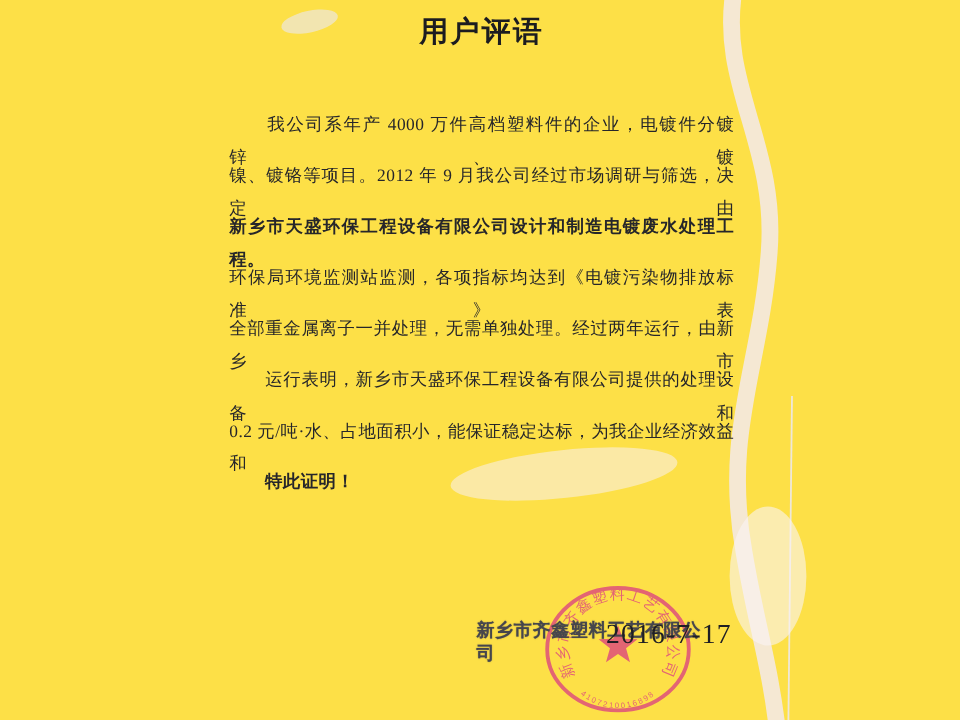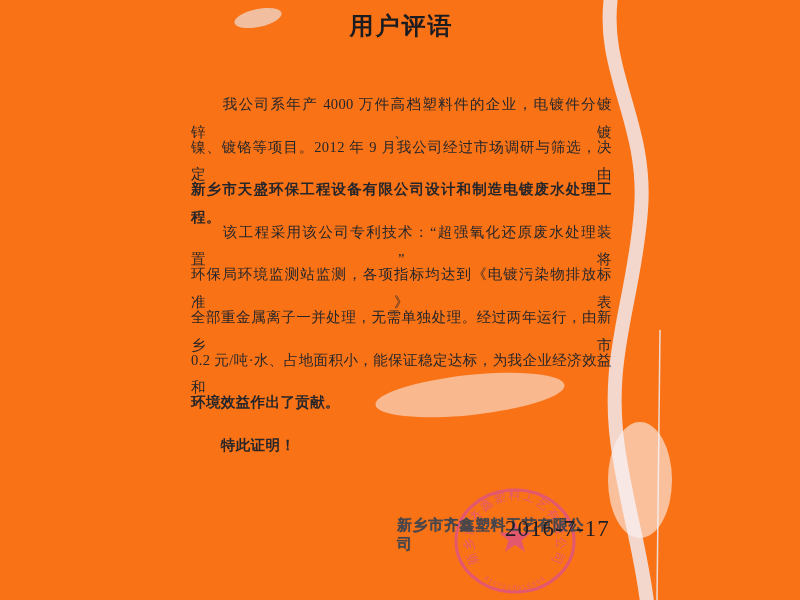--- a/index.html
+++ b/index.html
@@ -1,19 +1,19 @@
 <!DOCTYPE html>
 <html><head>
 <meta charset="utf-8">
 <style>
   html,body{margin:0;padding:0;background:#ffffff;}
   .page{
     position:relative;
     width:800px;height:600px;
-    background:#f97316;
+    background:#fde047;
     overflow:hidden;
     font-family:"Liberation Serif", serif;
   }
   .artifacts{position:absolute;left:0;top:0;pointer-events:none;}
   .doc-title{
     position:absolute;
     left:191px;top:10px;width:421px;
     margin:0;
     text-align:center;
     font-size:24px;
@@ -74,25 +74,24 @@
     <ellipse cx="470" cy="395" rx="95" ry="20" fill="rgba(249,240,242,0.55)" transform="rotate(-6 470 395)"></ellipse>
     <ellipse cx="640" cy="480" rx="32" ry="58" fill="rgba(250,243,245,0.6)"></ellipse>
   </svg>
 
   <h1 class="doc-title">用户评语</h1>
 
   <div class="body-text" id="body-text">
       <div class="line">　　我公司系年产 4000 万件高档塑料件的企业，电镀件分镀锌、镀</div>
       <div class="line">镍、镀铬等项目。2012 年 9 月我公司经过市场调研与筛选，决定由</div>
       <div class="line para-end">新乡市天盛环保工程设备有限公司设计和制造电镀废水处理工程。</div>
-      <div class="line">　　该工程采用该公司专利技术：“超强氧化还原废水处理装置”将</div>
       <div class="line">环保局环境监测站监测，各项指标均达到《电镀污染物排放标准》表</div>
       <div class="line">全部重金属离子一并处理，无需单独处理。经过两年运行，由新乡市</div>
+      <div class="line">　　运行表明，新乡市天盛环保工程设备有限公司提供的处理设备和</div>
       <div class="line">0.2 元/吨·水、占地面积小，能保证稳定达标，为我企业经济效益和</div>
-      <div class="line para-end">环境效益作出了贡献。</div>
       <div class="line para-end">　　特此证明！</div>
     </div>
 
   <svg class="seal" width="126" height="110" viewBox="0 0 126 110">
     <ellipse cx="62" cy="53" rx="59" ry="51" fill="none" stroke-width="3.2" stroke="#e0557a"></ellipse>
     <polygon points="62,33 66.1,44.3 78.2,44.7 68.7,52.2 72,63.8 62,57 52,63.8 55.3,52.2 45.8,44.7 57.9,44.3" fill="#e0557a"></polygon>
     <defs>
       <path id="seal-arc-top" d="M 32.3 82.7 A 42 42 0 1 1 91.7 82.7" fill="none"></path>
       <path id="seal-arc-bottom" d="M 19.6 77.2 A 48.5 48.5 0 0 0 104.4 77.2" fill="none"></path>
     </defs>

